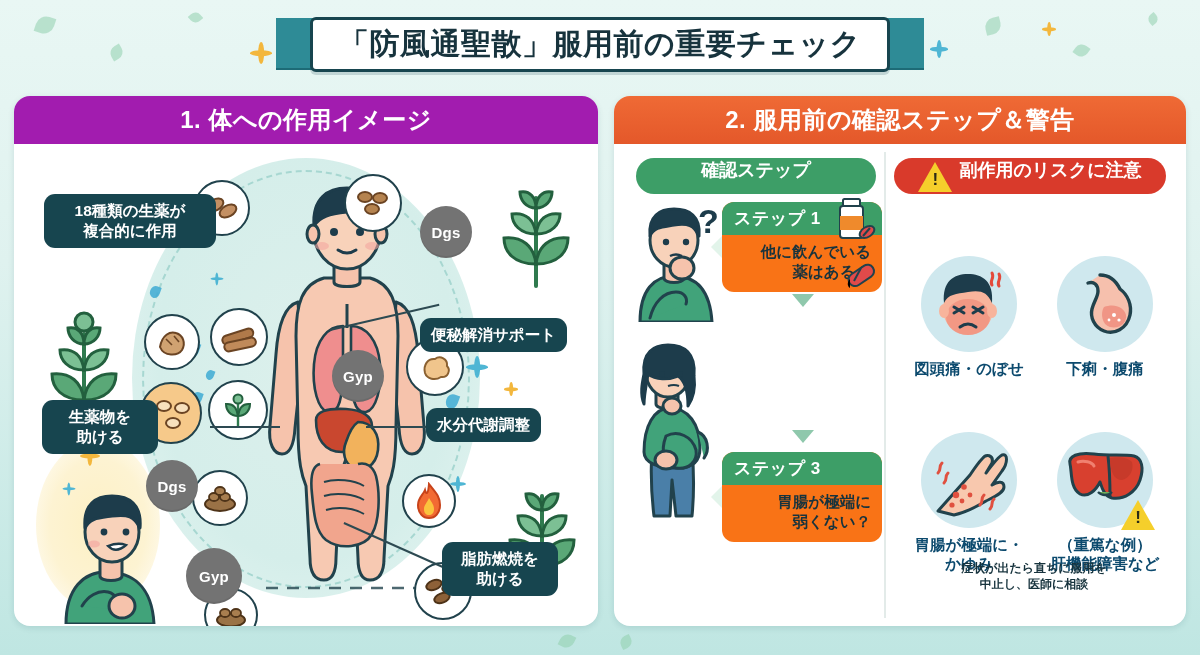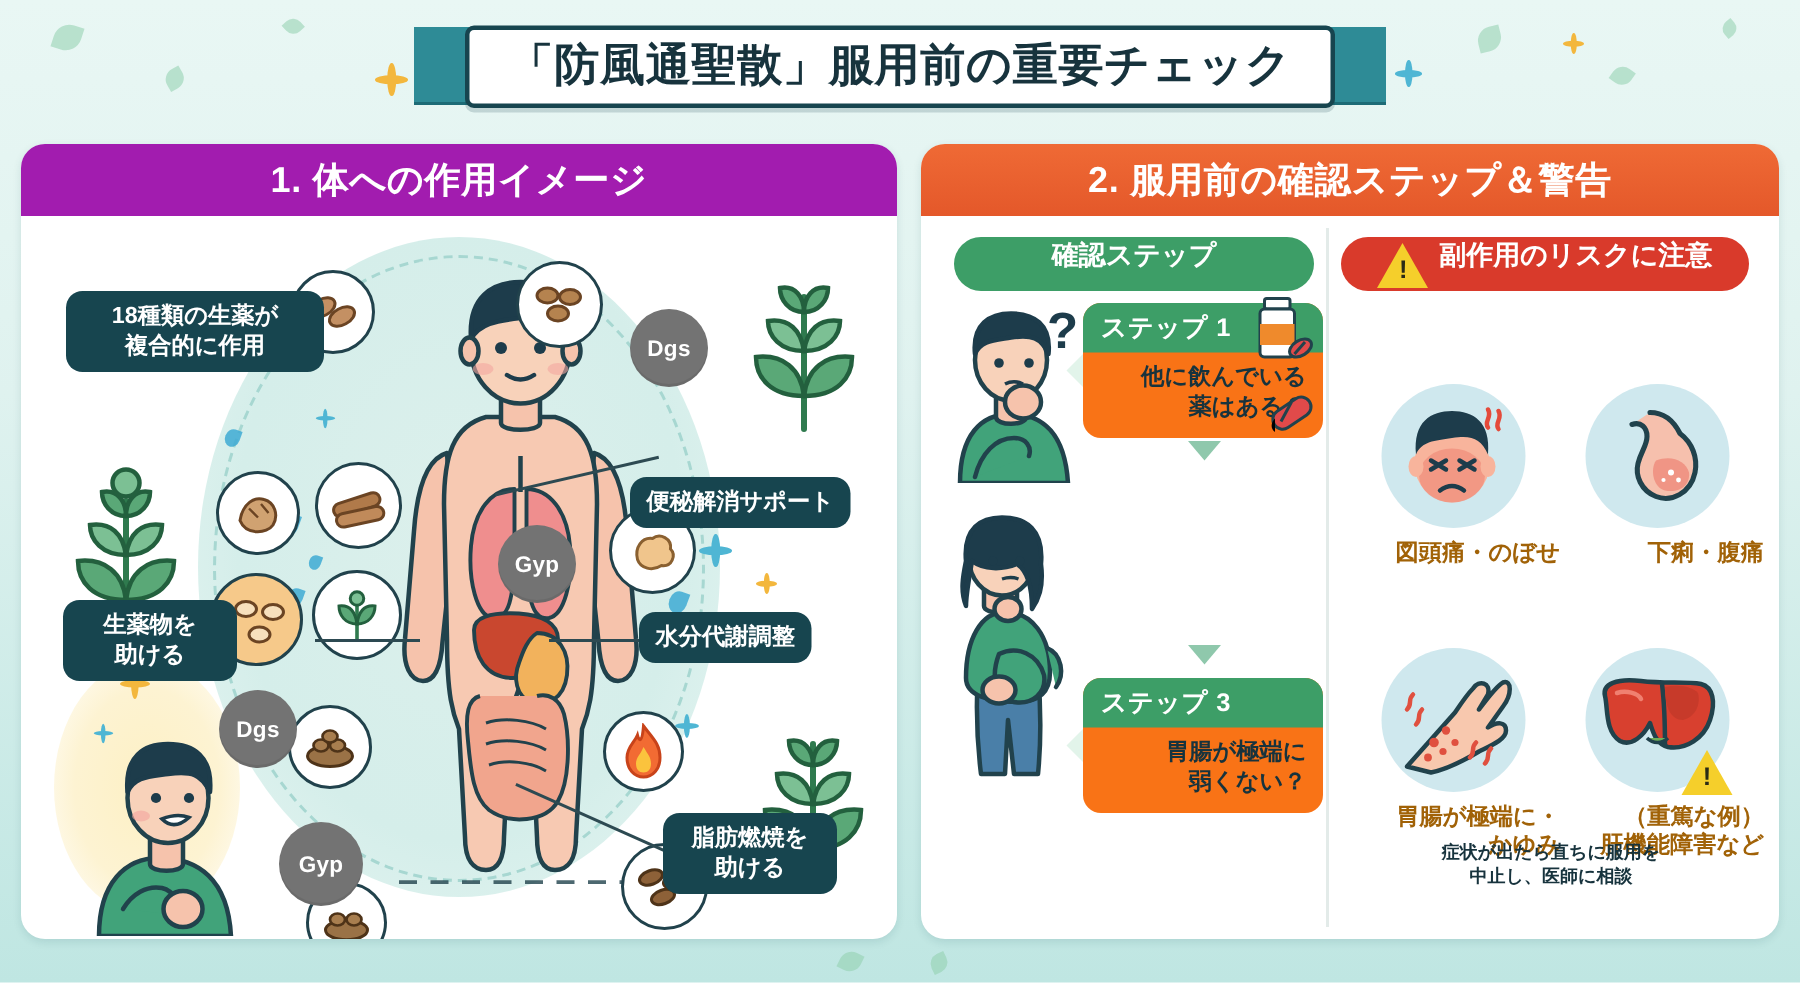--- a/index.html
+++ b/index.html
@@ -168,22 +168,22 @@
     border-top: 13px solid #8fc8ac;
   }
 
   .se-item { position: absolute; width: 142px; text-align: center; }
   .se-circle {
     width: 96px; height: 96px; border-radius: 50%;
     background: #cfe8ee; margin: 0 auto;
     position: relative; display: flex; align-items: center; justify-content: center;
   }
   .se-label {
-    margin-top: 7px; font-size: 15.5px; font-weight: 700; color: #a16207;
-    line-height: 1.25; white-space: pre-line; text-align: right;
+    margin-top: 7px; font-size: 15.5px; font-weight: 700; color: #0c4a6e;
+    line-height: 1.25; white-space: pre-line;
   }
   .warn-footer {
     position: absolute; left: 276px; top: 416px; width: 288px;
     text-align: center; font-size: 12px; font-weight: 700;
     color: #17333d; line-height: 1.34; white-space: pre-line;
   }
 
   .tri-warn {
     position: absolute; width: 0; height: 0;
     border-left: 17px solid transparent; border-right: 17px solid transparent;

